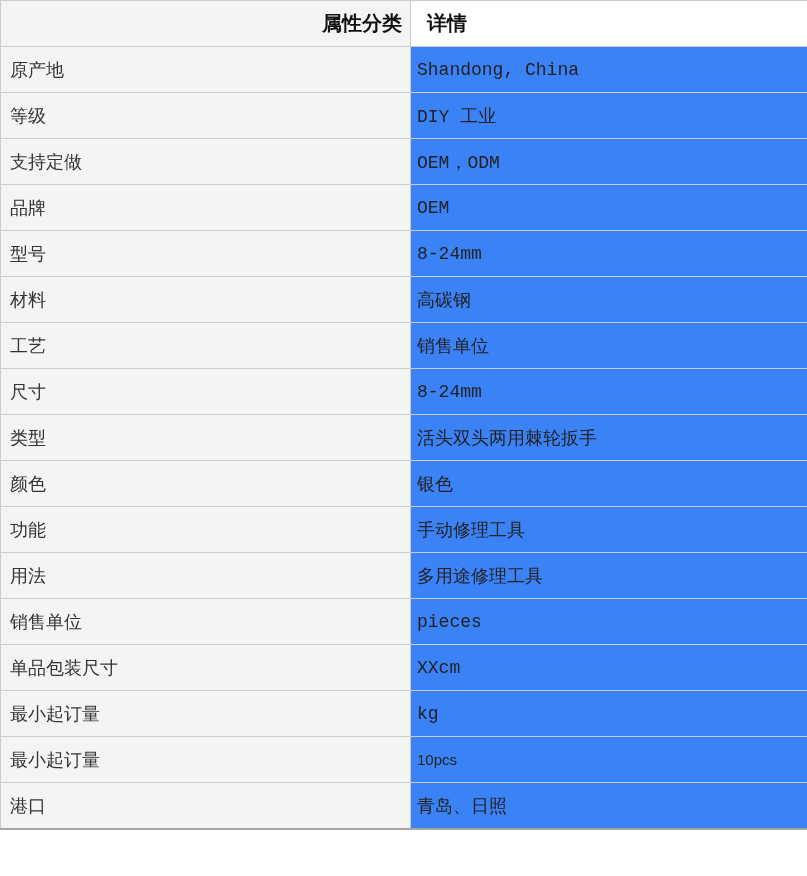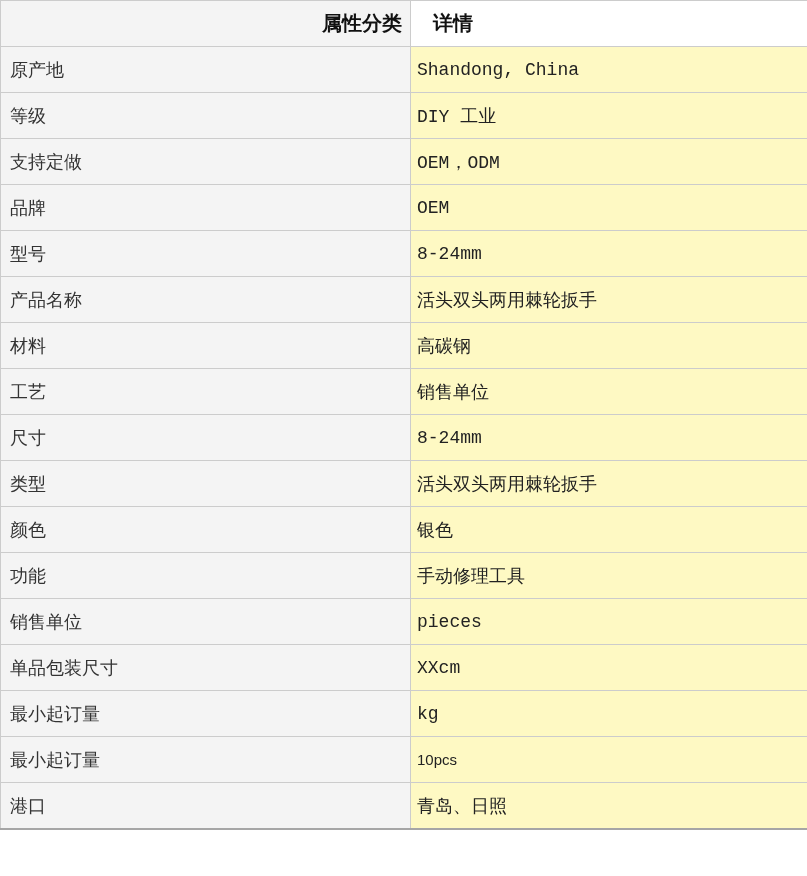--- a/index.html
+++ b/index.html
@@ -39,35 +39,35 @@
     text-align:right;
     padding:0 8px 0 9px;
     font-family:"Liberation Sans", sans-serif;
     font-size:20px;
     font-weight:bold;
     color:var(--header-text);
   }
   th.detail-header{
     background:#ffffff;
     text-align:left;
-    padding:0 8px 0 22px;
+    padding:0 8px 0 16px;
     font-family:"Liberation Sans", sans-serif;
     font-size:20px;
     font-weight:bold;
     color:var(--header-text);
   }
   td.label-cell{
     background:var(--label-bg);
     padding:0 8px 0 9px;
     font-family:"Liberation Serif", serif;
     font-size:18px;
     color:var(--label-text);
   }
   td.value-cell{
-    background:#fef9c3;
+    background:#3b82f6;
     padding:0 8px 0 6px;
     font-family:"Liberation Mono", monospace;
     font-size:18px;
     color:var(--value-text);
   }
   td.value-cell.sans{
     font-family:"Liberation Sans", sans-serif;
     font-size:15px;
   }
 </style>
@@ -100,24 +100,20 @@
       </tr>
       <tr>
         <td class="label-cell">品牌</td>
         <td class="value-cell">OEM</td>
       </tr>
       <tr>
         <td class="label-cell">型号</td>
         <td class="value-cell">8-24mm</td>
       </tr>
       <tr>
-        <td class="label-cell">产品名称</td>
-        <td class="value-cell">活头双头两用棘轮扳手</td>
-      </tr>
-      <tr>
         <td class="label-cell">材料</td>
         <td class="value-cell">高碳钢</td>
       </tr>
       <tr>
         <td class="label-cell">工艺</td>
         <td class="value-cell">销售单位</td>
       </tr>
       <tr>
         <td class="label-cell">尺寸</td>
         <td class="value-cell">8-24mm</td>
@@ -126,20 +122,24 @@
         <td class="label-cell">类型</td>
         <td class="value-cell">活头双头两用棘轮扳手</td>
       </tr>
       <tr>
         <td class="label-cell">颜色</td>
         <td class="value-cell">银色</td>
       </tr>
       <tr>
         <td class="label-cell">功能</td>
         <td class="value-cell">手动修理工具</td>
+      </tr>
+      <tr>
+        <td class="label-cell">用法</td>
+        <td class="value-cell">多用途修理工具</td>
       </tr>
       <tr>
         <td class="label-cell">销售单位</td>
         <td class="value-cell">pieces</td>
       </tr>
       <tr>
         <td class="label-cell">单品包装尺寸</td>
         <td class="value-cell">XXcm</td>
       </tr>
       <tr>

